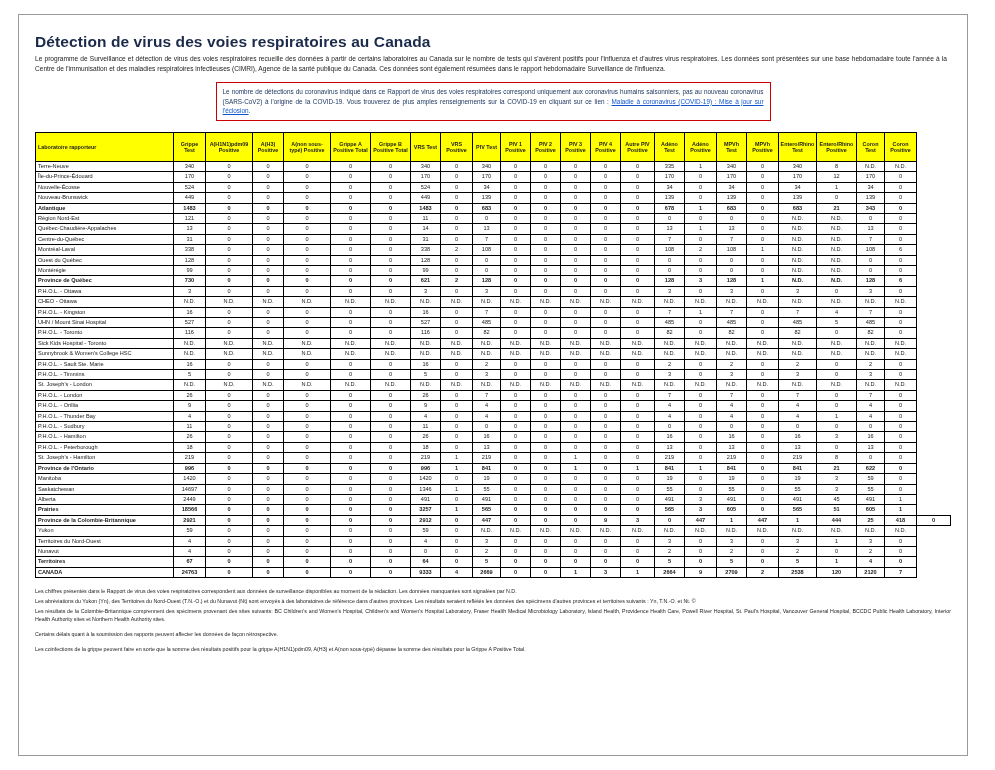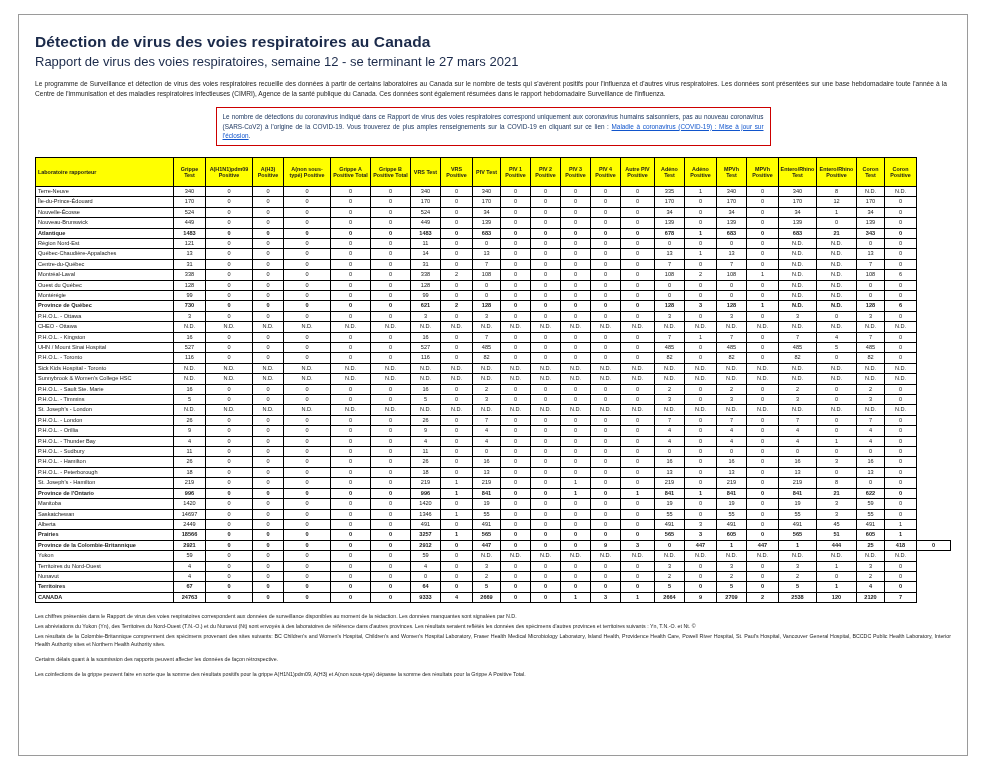--- a/index.html
+++ b/index.html
@@ -116,21 +116,20 @@
   }
   .footer p.tight{margin-bottom:2px;}
 </style>
 </head>
 <body>
 
 <div class="page">
   <div class="inner">
 
     <h1 class="title">Détection de virus des voies respiratoires au Canada</h1>
-    <h2 class="subtitle">Rapport de virus des voies respiratoires, semaine 12 - se terminant le 27 mars 2021</h2>
 
     <p class="intro">Le programme de Surveillance et détection de virus des voies respiratoires recueille des données à partir de certains laboratoires au Canada sur le nombre de tests qui s'avèrent positifs pour l'influenza et d'autres virus respiratoires. Les données sont présentées sur une base hebdomadaire toute l'année à la Centre de l'immunisation et des maladies respiratoires infectieuses (CIMRI), Agence de la santé publique du Canada. Ces données sont également résumées dans le rapport hebdomadaire Surveillance de l'influenza.</p>
 
     <div class="notebox">
       <p>
         <span>Le nombre de détections du coronavirus indiqué dans ce Rapport de virus des voies respiratoires correspond uniquement aux coronavirus humains saisonniers, pas au nouveau coronavirus (SARS-CoV2) à l'origine de la COVID-19. Vous trouverez de plus amples renseignements sur la COVID-19 en cliquant sur ce lien : </span><a href="#">Maladie à coronavirus (COVID-19) : Mise à jour sur l'éclosion</a><span>.</span>
       </p>
     </div>
 
 

